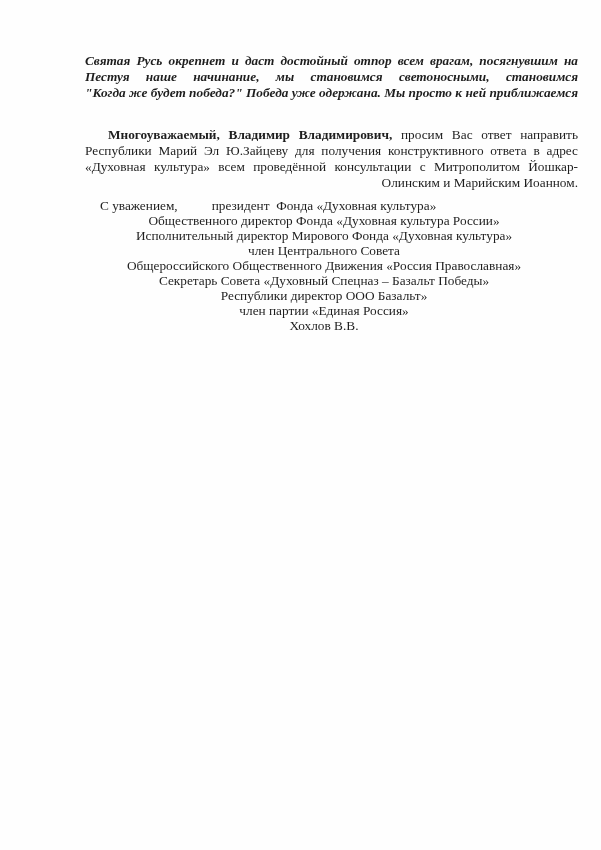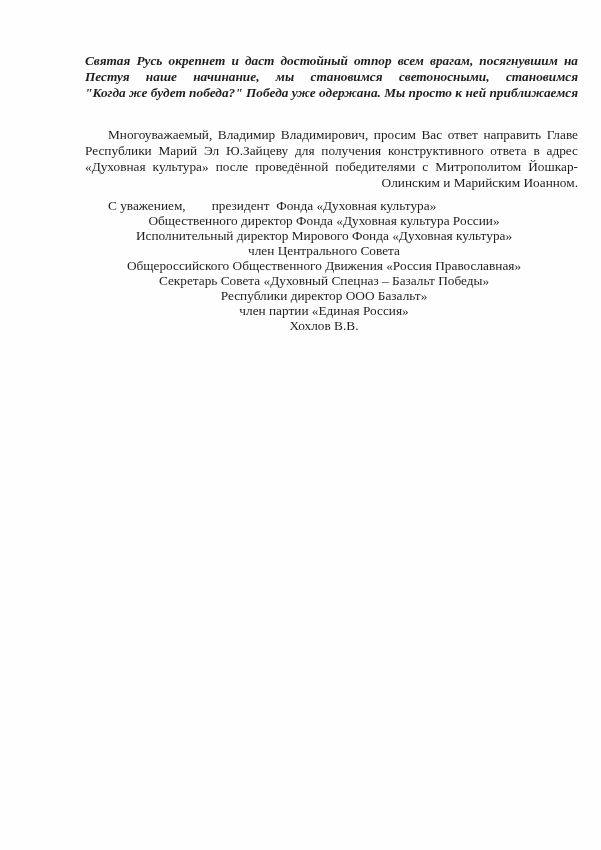--- a/index.html
+++ b/index.html
@@ -36,24 +36,24 @@
     font-weight: bold;
     font-style: italic;
   }
   .request {
     position: absolute;
     left: 85px;
     top: 127px;
     width: 493px;
   }
   .request .indent { padding-left: 23px; }
-  .bold { font-weight: normal; }
+  .bold { font-weight: bold; }
   .regards {
     position: absolute;
-    left: 108px;
+    left: 100px;
     top: 198px;
     line-height: 15px;
     height: 15px;
   }
   .signature {
     position: absolute;
     right: 38px;
     top: 198px;
     width: 478px;
     text-align: center;
@@ -72,21 +72,21 @@
 
   <section class="intro">
     <div class="jline">Святая Русь окрепнет и даст достойный отпор всем врагам, посягнувшим на наши</div>
     <div class="jline">Пестуя наше начинание, мы становимся светоносными, становимся победителями.</div>
     <div class="jline">"Когда же будет победа?"  Победа уже одержана. Мы просто к ней приближаемся .</div>
   </section>
 
   <section class="request">
     <div class="jline indent"><span class="bold">Многоуважаемый, Владимир Владимирович,</span><span> просим Вас ответ направить Главе</span></div>
     <div class="jline">Республики Марий Эл Ю.Зайцеву для получения конструктивного ответа в адрес Фонда</div>
-    <div class="jline">«Духовная культура» после проведённой победителями с Митрополитом Йошкар-</div>
+    <div class="jline">«Духовная культура» всем проведённой консультации с Митрополитом Йошкар-</div>
     <div class="plainline">Олинским и Марийским Иоанном.</div>
   </section>
 
   <div class="regards">С уважением,</div>
 
   <section class="signature">
     <div class="sig-line">президент  Фонда «Духовная культура»</div>
     <div class="sig-line">Общественного директор Фонда «Духовная культура России»</div>
     <div class="sig-line">Исполнительный директор Мирового Фонда «Духовная культура»</div>
     <div class="sig-line">член Центрального Совета</div>

